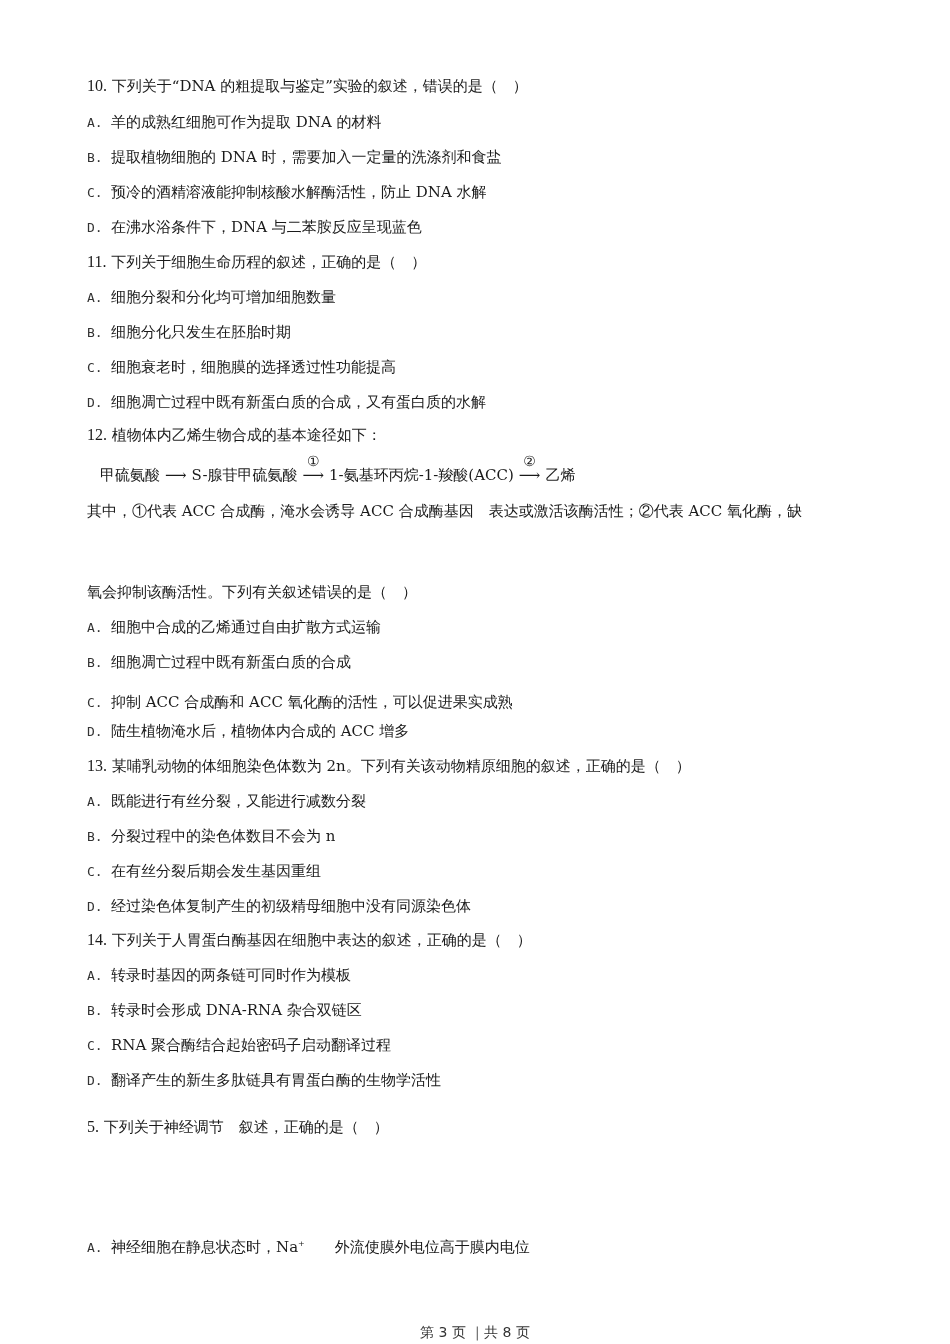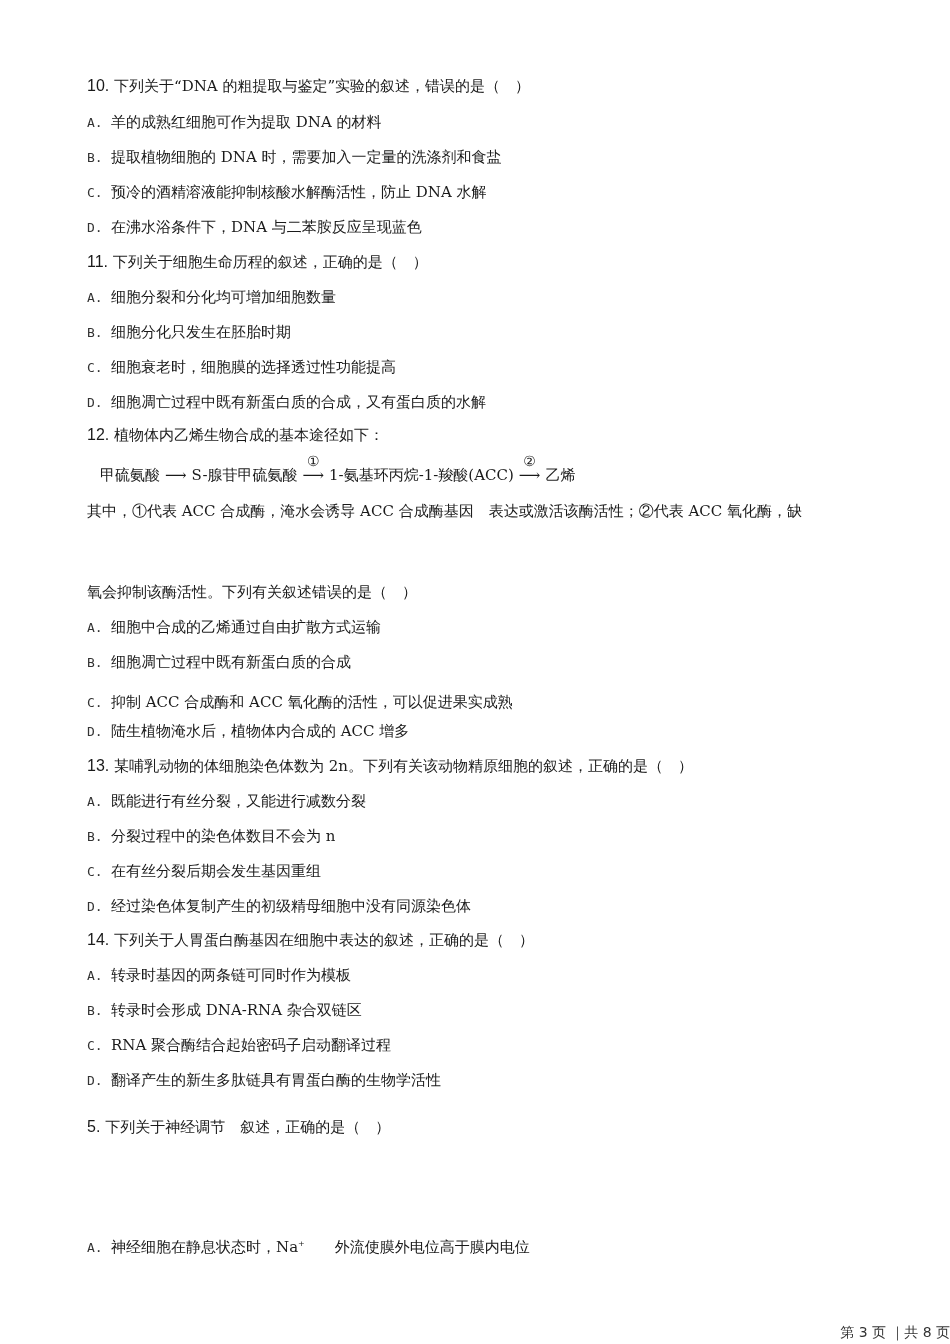--- a/index.html
+++ b/index.html
@@ -1,25 +1,25 @@
 <!DOCTYPE html>
 <html><head>
 <meta charset="utf-8">
 <style>
   html, body { margin: 0; padding: 0; background: #ffffff; }
   body { width: 950px; height: 1344px; position: relative; overflow: hidden;
          font-family: "DejaVu Serif", "Liberation Serif", serif; color: #1a1a1a; }
   .line { position: absolute; left: 87px; white-space: nowrap; font-size: 15px; line-height: 20px; }
-  .q .num { font-family: Liberation Sans, sans-serif; font-size: 16px; }
+  .q .num { font-family: Liberation Serif, serif; font-size: 16px; }
   .opt .letter { font-family: "DejaVu Sans Mono", "Liberation Mono", monospace; font-size: 13px; display: inline-block; width: 24px; color: #333; }
   .pathway { position: absolute; left: 94px; top: 466px; font-size: 15px; white-space: nowrap; margin-left: 6px; }
   .arrow { display: inline-block; position: relative; width: 22px; text-align: center; }
   .arrow .mark { position: absolute; left: 50%; transform: translateX(-50%); top: -13px; font-size: 14px; }
   .sup { font-size: 8px; vertical-align: super; }
-  .footer { position: absolute; top: 1324px; left: 0; width: 950px; text-align: right; font-size: 14px;
+  .footer { position: absolute; top: 1324px; left: 0; width: 950px; text-align: center; font-size: 14px;
             font-family: "DejaVu Sans", "Liberation Sans", sans-serif; color: #333; }
 </style>
 </head>
 <body>
 
 <div class="line q" style="top:76px">
   <span class="num">10.</span>
   <span>下列关于“DNA 的粗提取与鉴定”实验的叙述，错误的是（　）</span>
 </div>
 <div class="line opt" style="top:112px"><span class="letter">A.</span><span>羊的成熟红细胞可作为提取 DNA 的材料</span></div>

